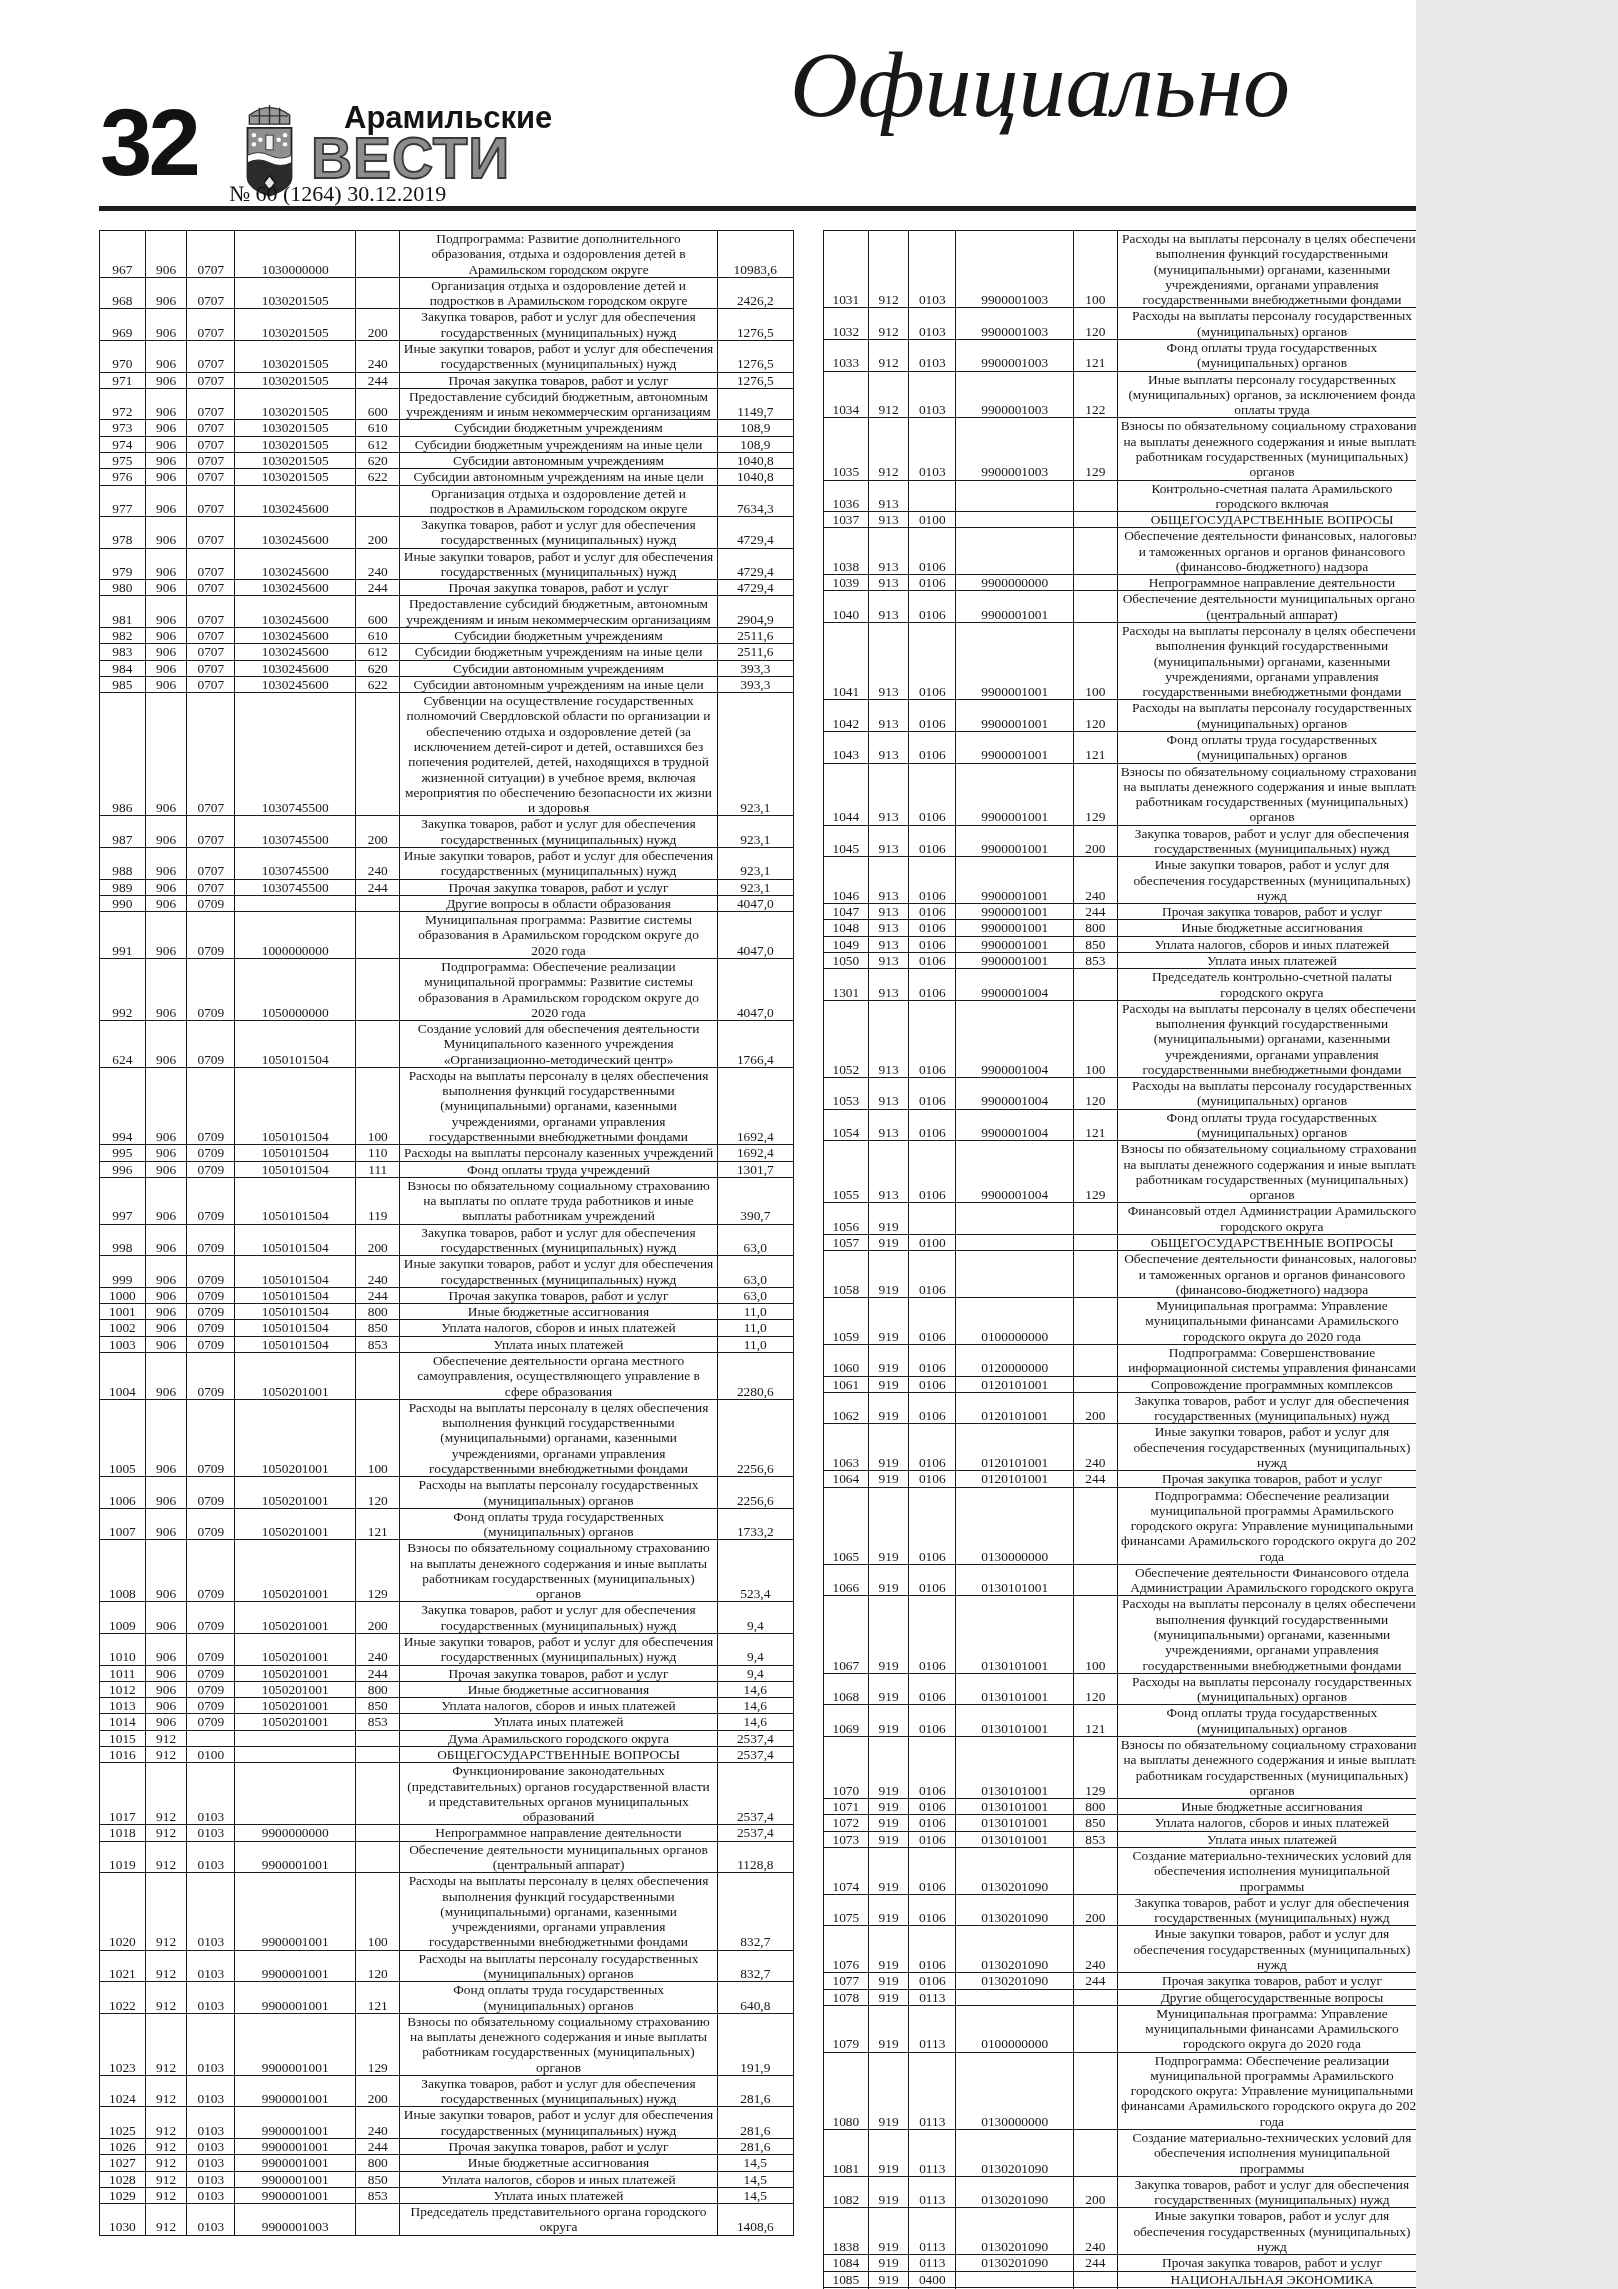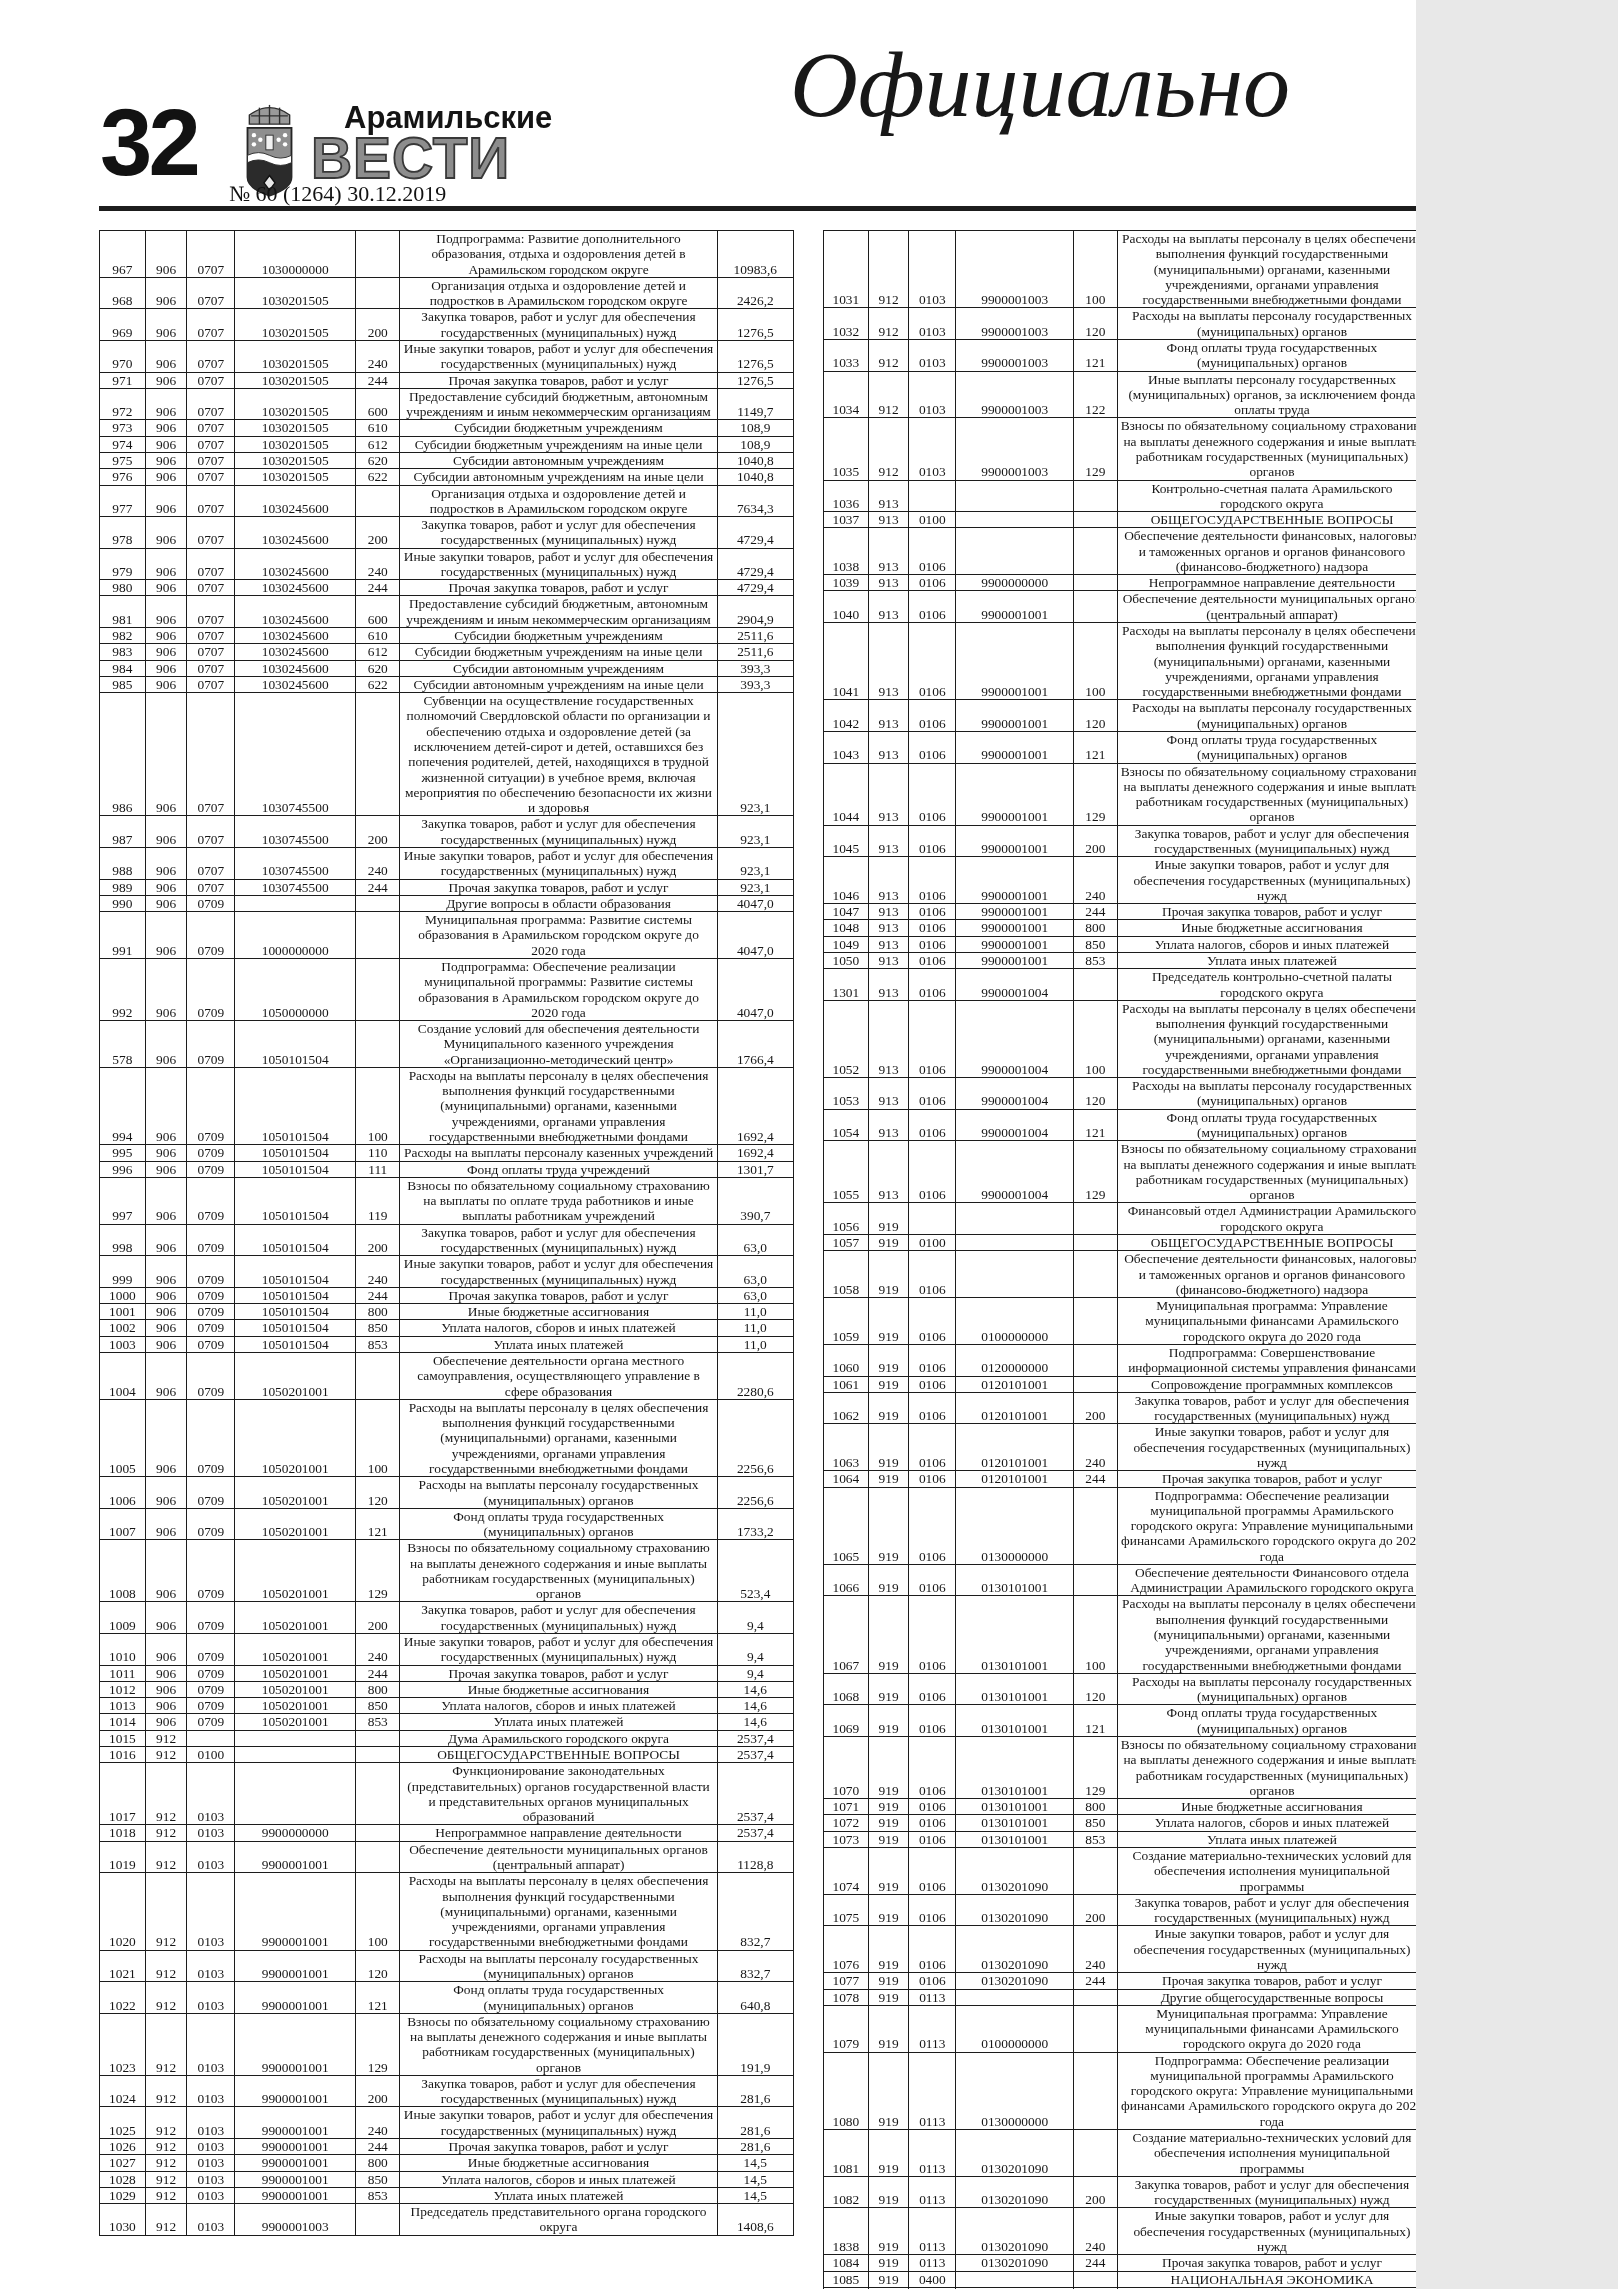--- a/index.html
+++ b/index.html
@@ -306,21 +306,21 @@
         <tr>
           <td class="c0">992</td>
           <td class="c1">906</td>
           <td class="c2">0709</td>
           <td class="c3">1050000000</td>
           <td class="c4"></td>
           <td class="c5">Подпрограмма: Обеспечение реализации муниципальной программы: Развитие системы образования в Арамильском городском округе до 2020 года</td>
           <td class="c6">4047,0</td>
         </tr>
         <tr>
-          <td class="c0">578</td>
+          <td class="c0">624</td>
           <td class="c1">906</td>
           <td class="c2">0709</td>
           <td class="c3">1050101504</td>
           <td class="c4"></td>
           <td class="c5">Создание условий для обеспечения деятельности Муниципального казенного учреждения «Организационно-методический центр»</td>
           <td class="c6">1766,4</td>
         </tr>
         <tr>
           <td class="c0">994</td>
           <td class="c1">906</td>
@@ -712,21 +712,21 @@
           <td class="c4">129</td>
           <td class="c5">Взносы по обязательному социальному страхованию на выплаты денежного содержания и иные выплаты работникам государственных (муниципальных) органов</td>
           <td class="c6">313,2</td>
         </tr>
         <tr>
           <td class="c0">1036</td>
           <td class="c1">913</td>
           <td class="c2"></td>
           <td class="c3"></td>
           <td class="c4"></td>
-          <td class="c5">Контрольно-счетная палата Арамильского городского округа</td>
+          <td class="c5">Контрольно-счетная палата Арамильского городского включая</td>
           <td class="c6">2476,6</td>
         </tr>
         <tr>
           <td class="c0">1037</td>
           <td class="c1">913</td>
           <td class="c2">0100</td>
           <td class="c3"></td>
           <td class="c4"></td>
           <td class="c5">ОБЩЕГОСУДАРСТВЕННЫЕ ВОПРОСЫ</td>
           <td class="c6">2476,6</td>

